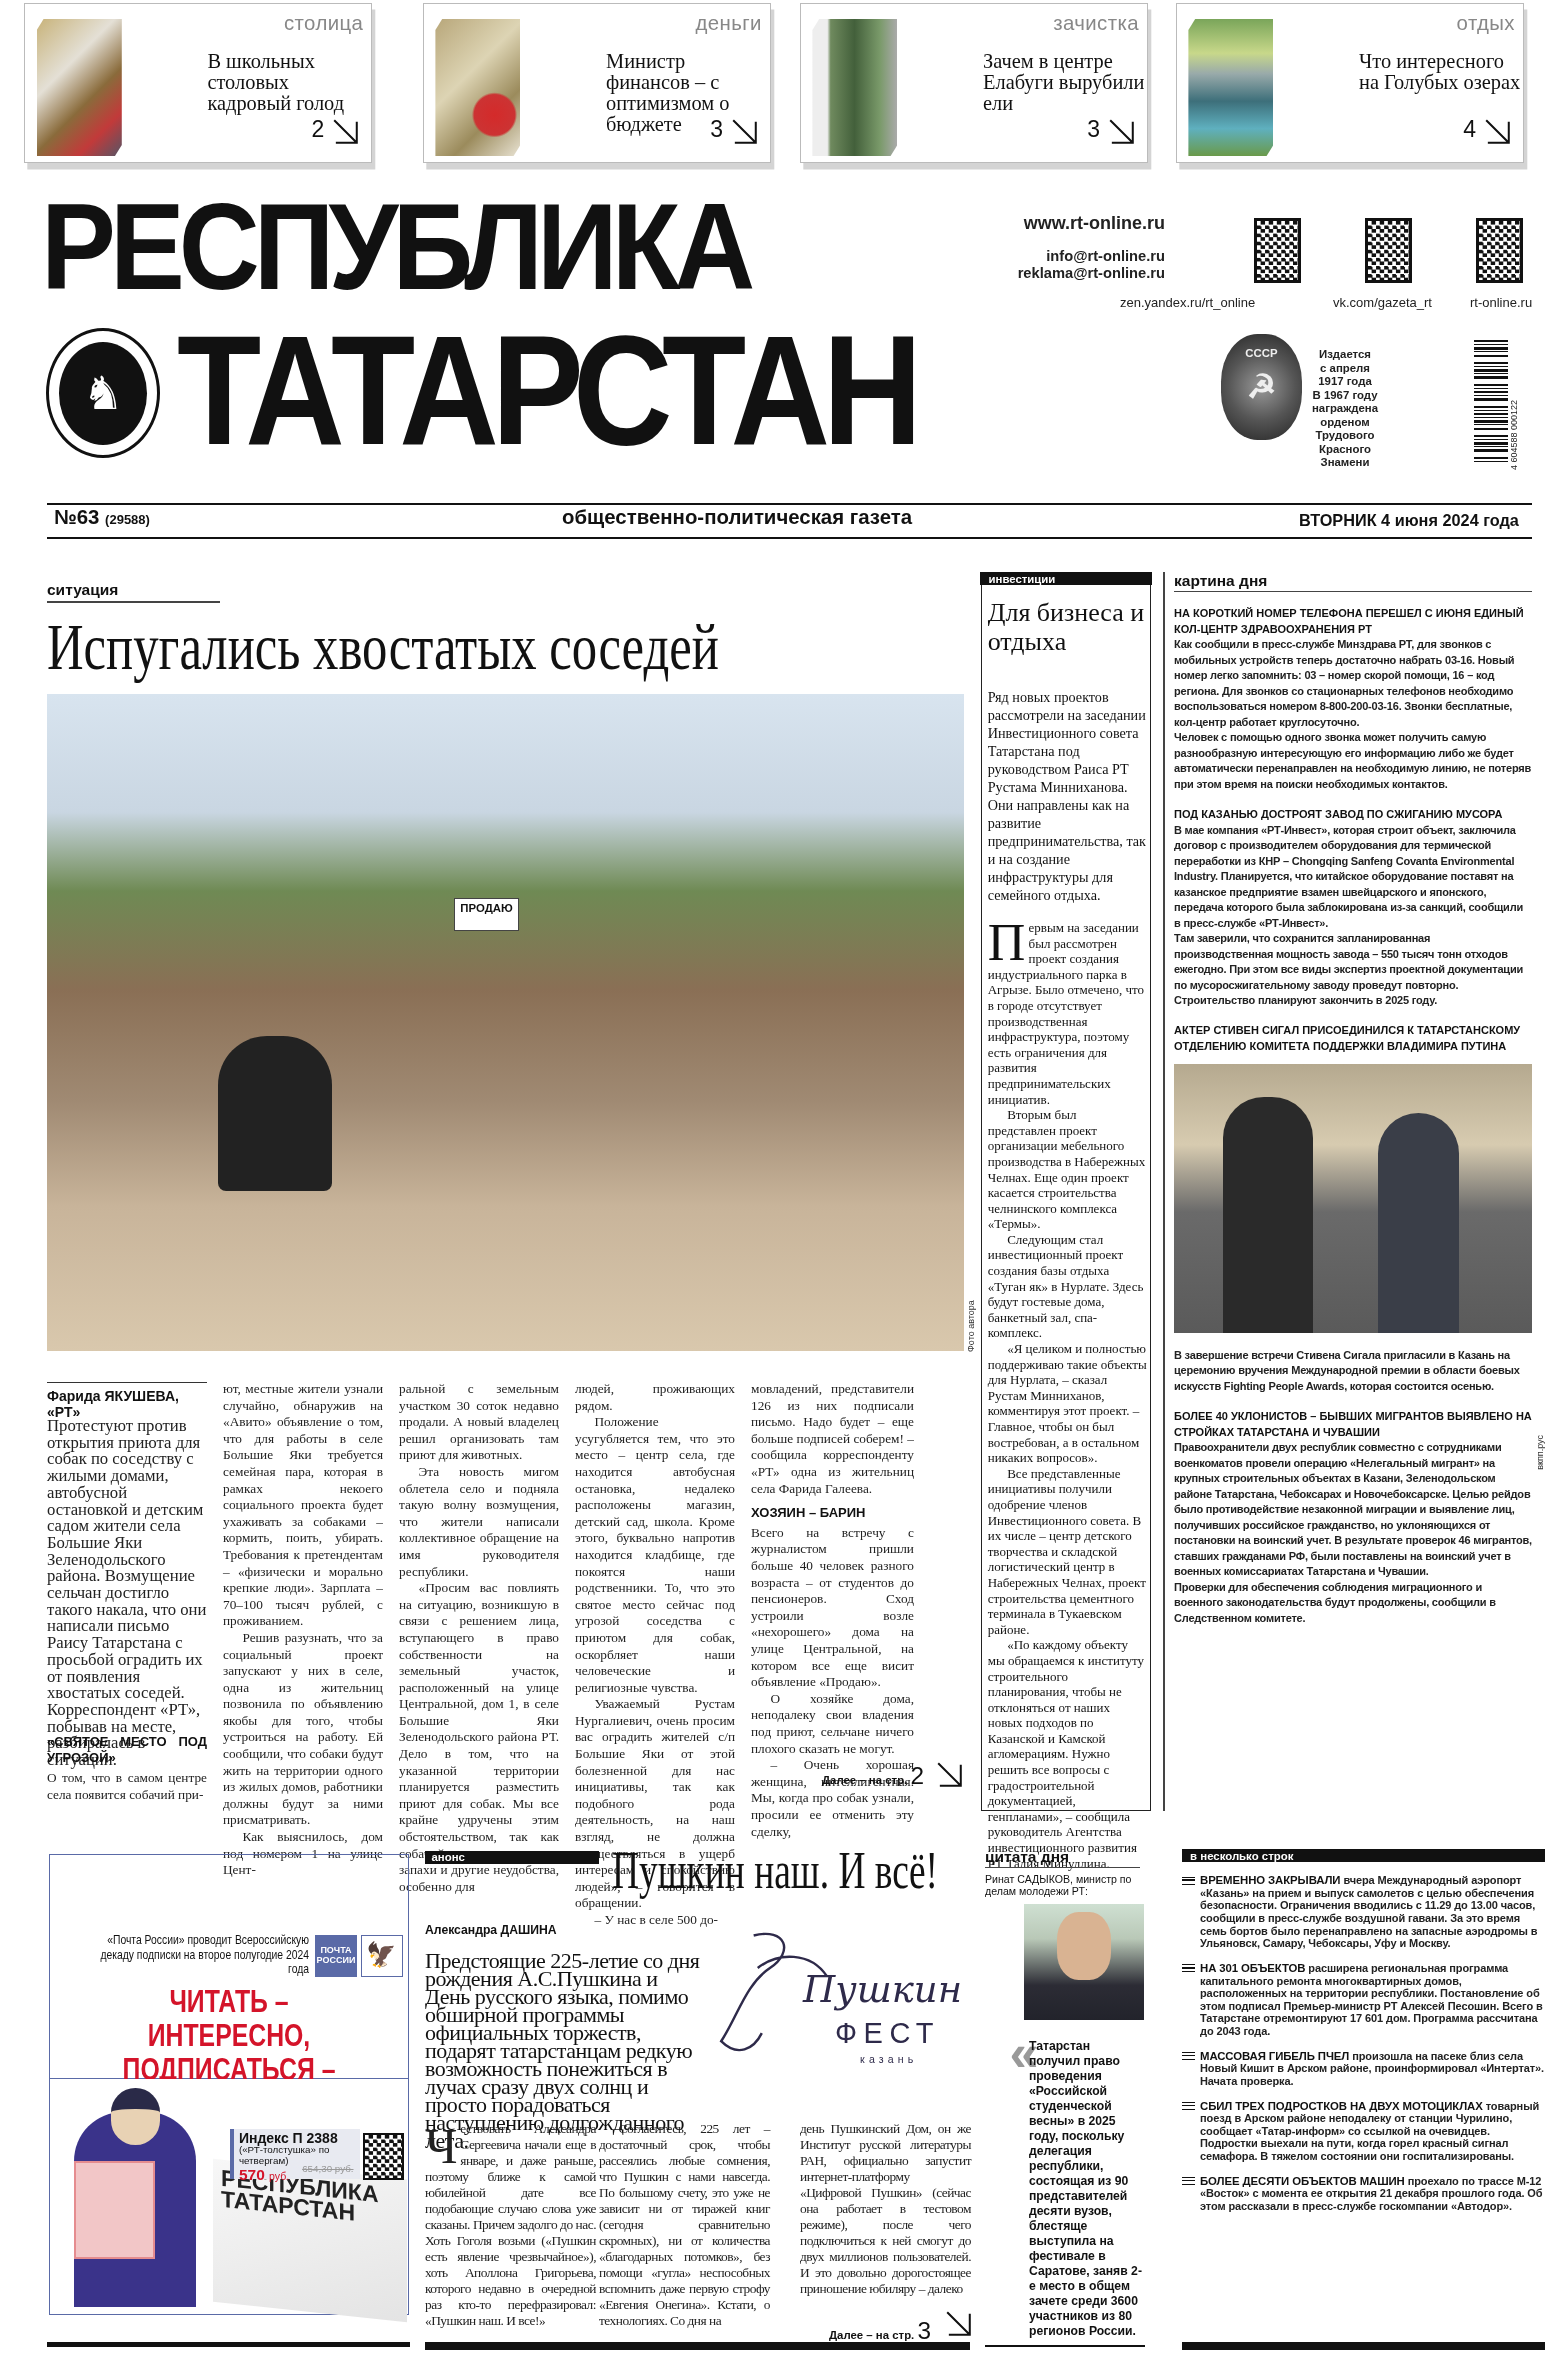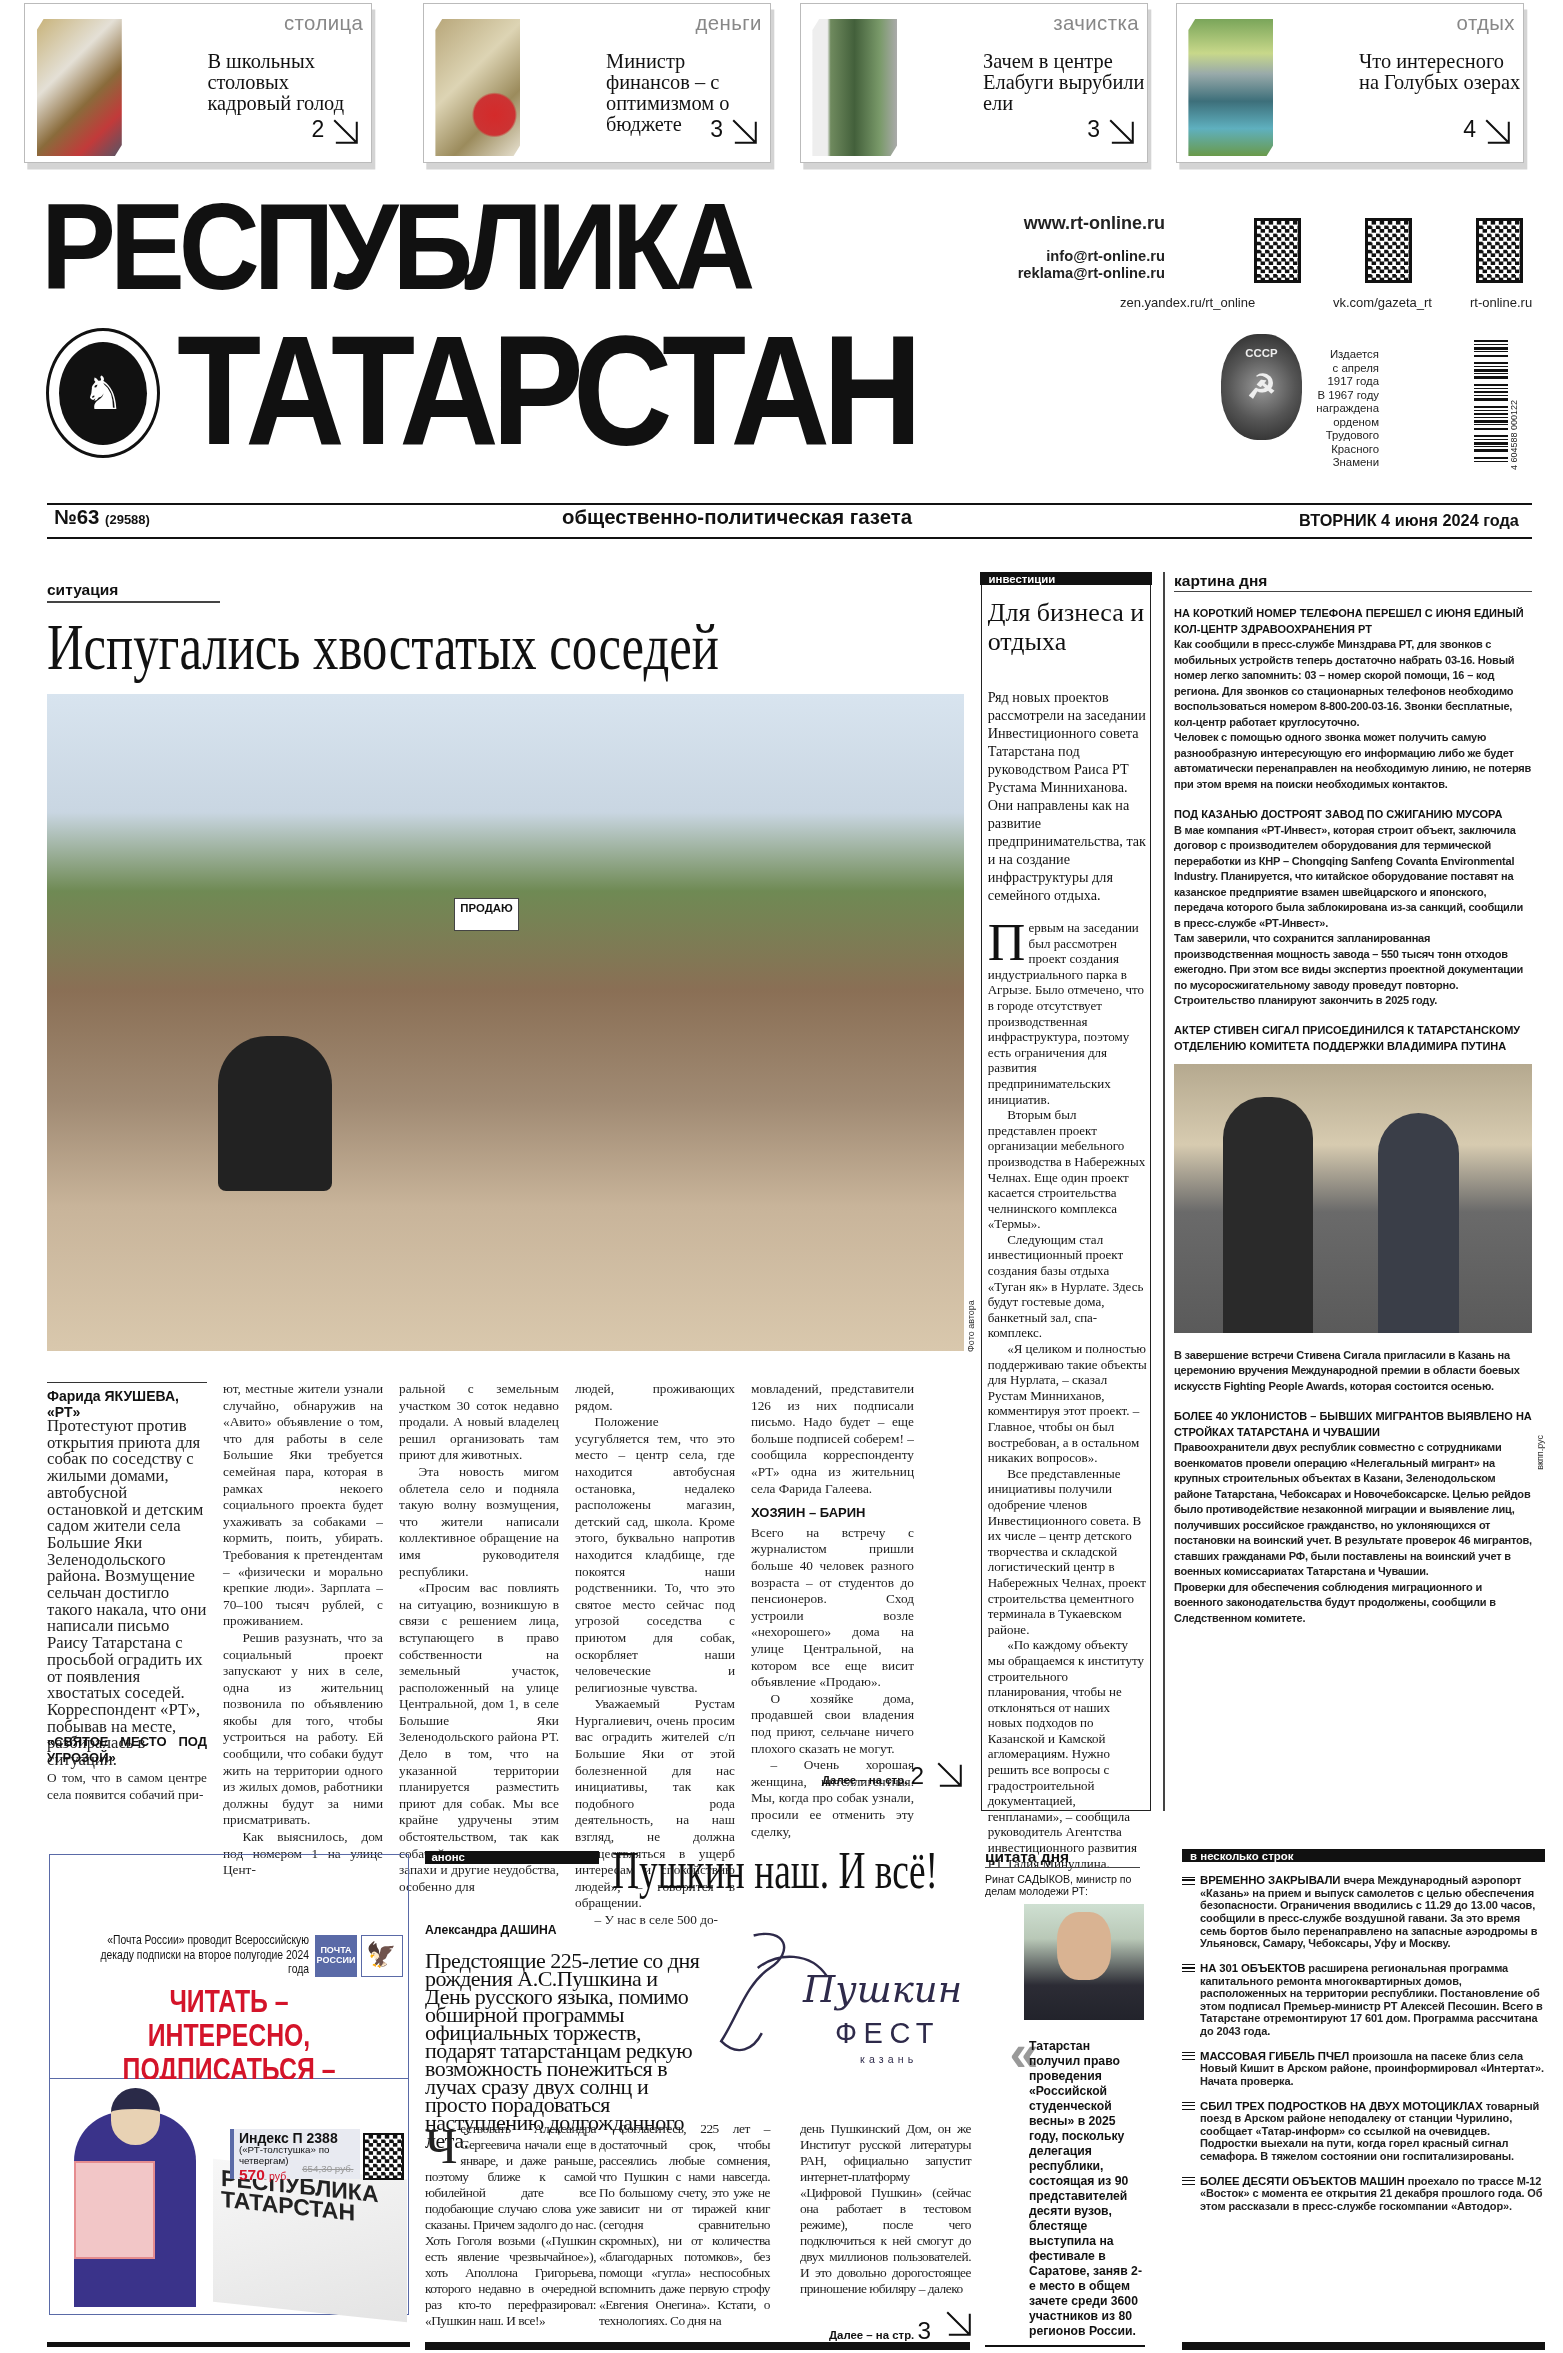--- a/index.html
+++ b/index.html
@@ -19,21 +19,21 @@
 .mast1{position:absolute;left:41px;top:202px;font-size:122px;font-weight:bold;line-height:91px;letter-spacing:-6.5px;transform:scaleX(.92);transform-origin:left top}
 .mast2{position:absolute;left:177px;top:326px;font-size:155px;font-weight:bold;line-height:130px;letter-spacing:-8.1px;transform:scaleX(.89);transform-origin:left top}
 .emblem{position:absolute;left:46px;top:328px;width:114px;height:130px;border-radius:50%;border:3.3px solid #111;background:#fff;display:flex;align-items:center;justify-content:center}
 .emblem .inner{width:88px;height:103px;border-radius:50%;background:#111;display:flex;align-items:center;justify-content:center;color:#fff;font-size:46px}
 .contacts{position:absolute;font-size:14.7px;text-align:right;font-weight:bold;color:#222}
 .qr{position:absolute;width:46px;height:64px;background:
  linear-gradient(90deg,#111 0 30%,transparent 30% 40%,#111 40% 55%,transparent 55% 70%,#111 70% 100%),#fff;}
 .qr{background:repeating-conic-gradient(#111 0 25%,#fff 0 50%) 0 0/8.1px 8.1px;border:3.3px solid #111}
 .qrlabel{position:absolute;font-size:13px;color:#222}
 .order{position:absolute;left:1221px;top:334px;width:81px;height:106px;border-radius:45%;background:radial-gradient(circle,#999 0,#555 50%,#222 100%);color:#eee;font-size:11.4px;text-align:center;padding-top:13px;font-weight:bold}
-.since{position:absolute;left:1311px;top:348px;width:68px;font-size:11.4px;font-weight:normal;text-align:right;line-height:13.5px;color:#222}
+.since{position:absolute;left:1311px;top:348px;width:68px;font-size:11.4px;font-weight:bold;text-align:center;line-height:13.5px;color:#222}
 .barcode{position:absolute;left:1474px;top:340px;width:34px;height:122px;background:repeating-linear-gradient(180deg,#111 0 2.4px,#fff 2.4px 4.1px,#111 4.1px 4.9px,#fff 4.9px 7.3px)}
 .barnum{position:absolute;left:1509px;top:340px;width:11.4px;height:130px;font-size:9px;writing-mode:vertical-rl;transform:rotate(180deg);color:#222}
 .rule{position:absolute;background:#111}
 .dateline{position:absolute;top:506px;font-size:20.4px;font-weight:bold}
 
 .kicker{position:absolute;font-size:15.5px;font-weight:bold;border-bottom:2.4px solid #444;padding-bottom:1.6px}
 .headline{position:absolute;font-family:"Liberation Serif",serif;font-size:65px;line-height:70px;transform:scaleX(.78);transform-origin:left top;white-space:nowrap}
 .photo-main{position:absolute;left:47px;top:694px;width:917px;height:657px;background:linear-gradient(180deg,#d8e4ef 0,#c9d6e2 18%,#6f8a54 30%,#8a6f55 45%,#a08a73 62%,#c8b49a 78%,#d9c8ad 100%)}
 .col{position:absolute;font-family:"Liberation Serif",serif;font-size:13.3px;line-height:16.6px;text-align:justify;color:#222;hyphens:auto}
 .col p{text-indent:19.5px}
@@ -202,21 +202,21 @@
 <div class="col" style="left:575px;top:1381px;width:160px">
   <p class="ni">людей, проживающих рядом.</p>
   <p>Положение усугубляется тем, что это место – центр села, где находится автобусная остановка, недалеко расположены магазин, детский сад, школа. Кроме этого, буквально напротив находится кладбище, где покоятся наши родственники. То, что это святое место сейчас под угрозой соседства с приютом для собак, оскорбляет наши человеческие и религиозные чувства.</p>
   <p>Уважаемый Рустам Нургалиевич, очень просим вас оградить жителей с/п Большие Яки от этой болезненной для нас инициативы, так как подобного рода деятельность, на наш взгляд, не должна осуществляться в ущерб интересам и спокойствию людей», – говорится в обращении.</p>
   <p>– У нас в селе 500 до-</p>
 </div>
 <div class="col" style="left:751px;top:1381px;width:163px">
   <p class="ni">мовладений, представители 126 из них подписали письмо. Надо будет – еще больше подписей соберем! – сообщила корреспонденту «РТ» одна из жительниц села Фарида Галеева.</p>
   <div class="subhead">ХОЗЯИН – БАРИН</div>
   <p class="ni">Всего на встречу с журналистом пришли больше 40 человек разного возраста – от студентов до пенсионеров. Сход устроили возле «нехорошего» дома на улице Центральной, на котором все еще висит объявление «Продаю».</p>
-  <p>О хозяйке дома, продавшей свои владения под приют, сельчане ничего плохого сказать не могут.</p>
+  <p>О хозяйке дома, неподалеку свои владения под приют, сельчане ничего плохого сказать не могут.</p>
   <p>– Очень хорошая женщина, интеллигентная. Мы, когда про собак узнали, просили ее отменить эту сделку,</p>
 </div>
 <div class="cont" style="left:822px;top:1762px"><span>Далее – на стр.</span> <span class="n">2</span></div>
 <div class="arrow" style="left:935px;top:1760px"><svg viewBox="0 0 36 36">
       <path d="M4 4 L32 32 M32 6 L32 32 L6 32" stroke="#111" stroke-width="2.5" fill="none"></path>
     </svg></div>
 
 <div class="invest">
   <div class="tag">инвестиции</div>
   <div class="h">Для бизнеса и отдыха</div>

